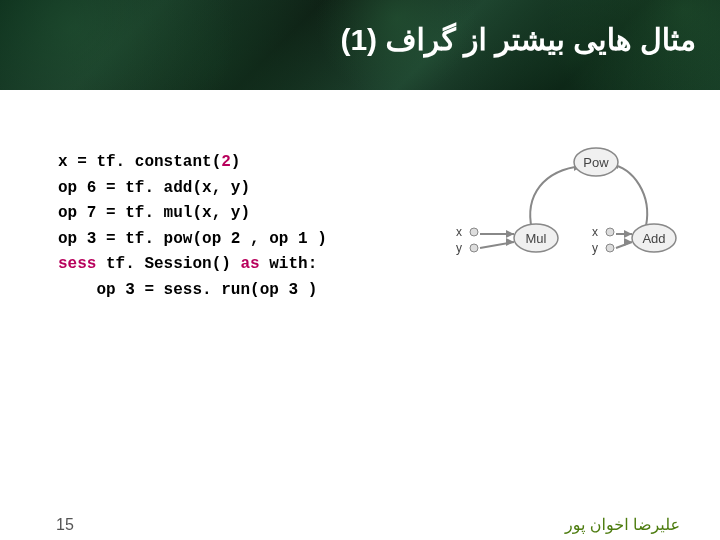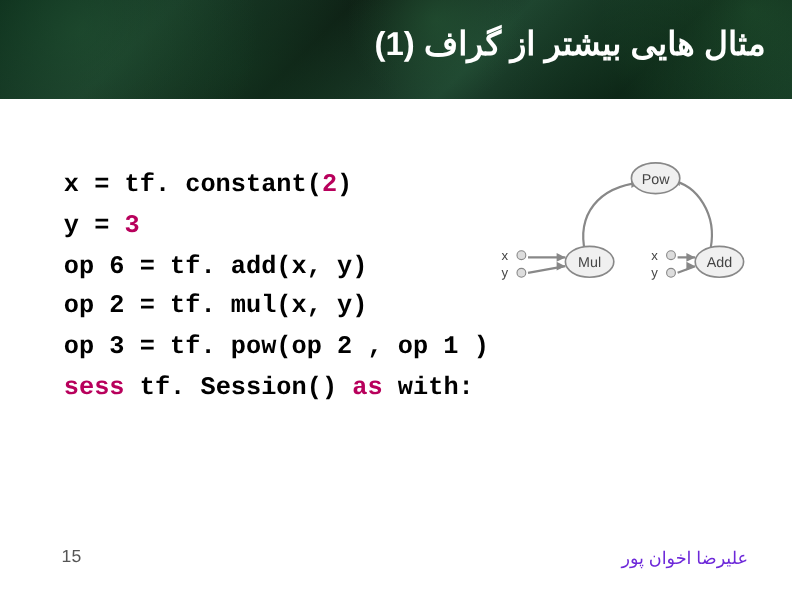--- a/index.html
+++ b/index.html
@@ -30,63 +30,63 @@
     font-weight: bold;
     direction: rtl;
     letter-spacing: 1px;
   }
   .body { position: absolute; top: 150px; left: 0; right: 0; bottom: 50px; }
   .code {
     position: absolute;
     left: 58px;
     top: 0;
     font-family: "Courier New", monospace;
-    font-size: 23px;
+    font-size: 16px;
     line-height: 1.6;
     color: #000;
     font-weight: bold;
   }
   .code .kw { color: #b8005c; }
   .graph {
     position: absolute;
     right: 26px;
     top: -10px;
     width: 260px;
     height: 160px;
   }
   .footer {
     position: absolute;
     left: 0; right: 0; bottom: 0;
     height: 42px;
     display: flex;
-    align-items: flex-start;
+    align-items: flex-end;
     justify-content: space-between;
     padding: 0 40px 6px 56px;
   }
   .page-num { color: #555; font-size: 16px; }
-  .author { color: #6d28d9; font-size: 16px; direction: rtl; letter-spacing: 1px; }
+  .author { color: #4d7c0f; font-size: 16px; direction: rtl; letter-spacing: 1px; }
 </style>
 </head>
 <body>
 
 <div class="slide">
 
   <div class="header">
     <div class="title">مثال هایی بیشتر از گراف (1)</div>
   </div>
 
   <div class="body">
 
     <div class="code">
       <div><span>x = tf. constant(</span><span class="kw">2</span><span>)</span></div>
-      <div><span>y = </span><span class="kw">3</span><span></span></div>
       <div><span>op 6 = tf. add(x, y)</span></div>
-      <div><span>op 2 = tf. mul(x, y)</span></div>
+      <div><span>op 7 = tf. mul(x, y)</span></div>
       <div><span>op 3 = tf. pow(op 2 , op 1 )</span></div>
       <div><span class="kw">sess</span><span> tf. Session() </span><span class="kw">as</span><span> with:</span></div>
+      <div style="white-space:pre;">    op 3 = sess. run(op 3 )</div>
     </div>
 
     <svg class="graph" viewBox="0 0 260 160">
 
       <path d="M 98 90 C 90 55, 110 30, 148 26" stroke="#888" stroke-width="2" fill="none"></path>
       <polygon points="148,26 140,21 140,31" fill="#888"></polygon>
 
       <path d="M 212 86 C 218 55, 200 28, 176 24" stroke="#888" stroke-width="2" fill="none"></path>
       <polygon points="176,24 184,19 184,29" fill="#888"></polygon>
 

